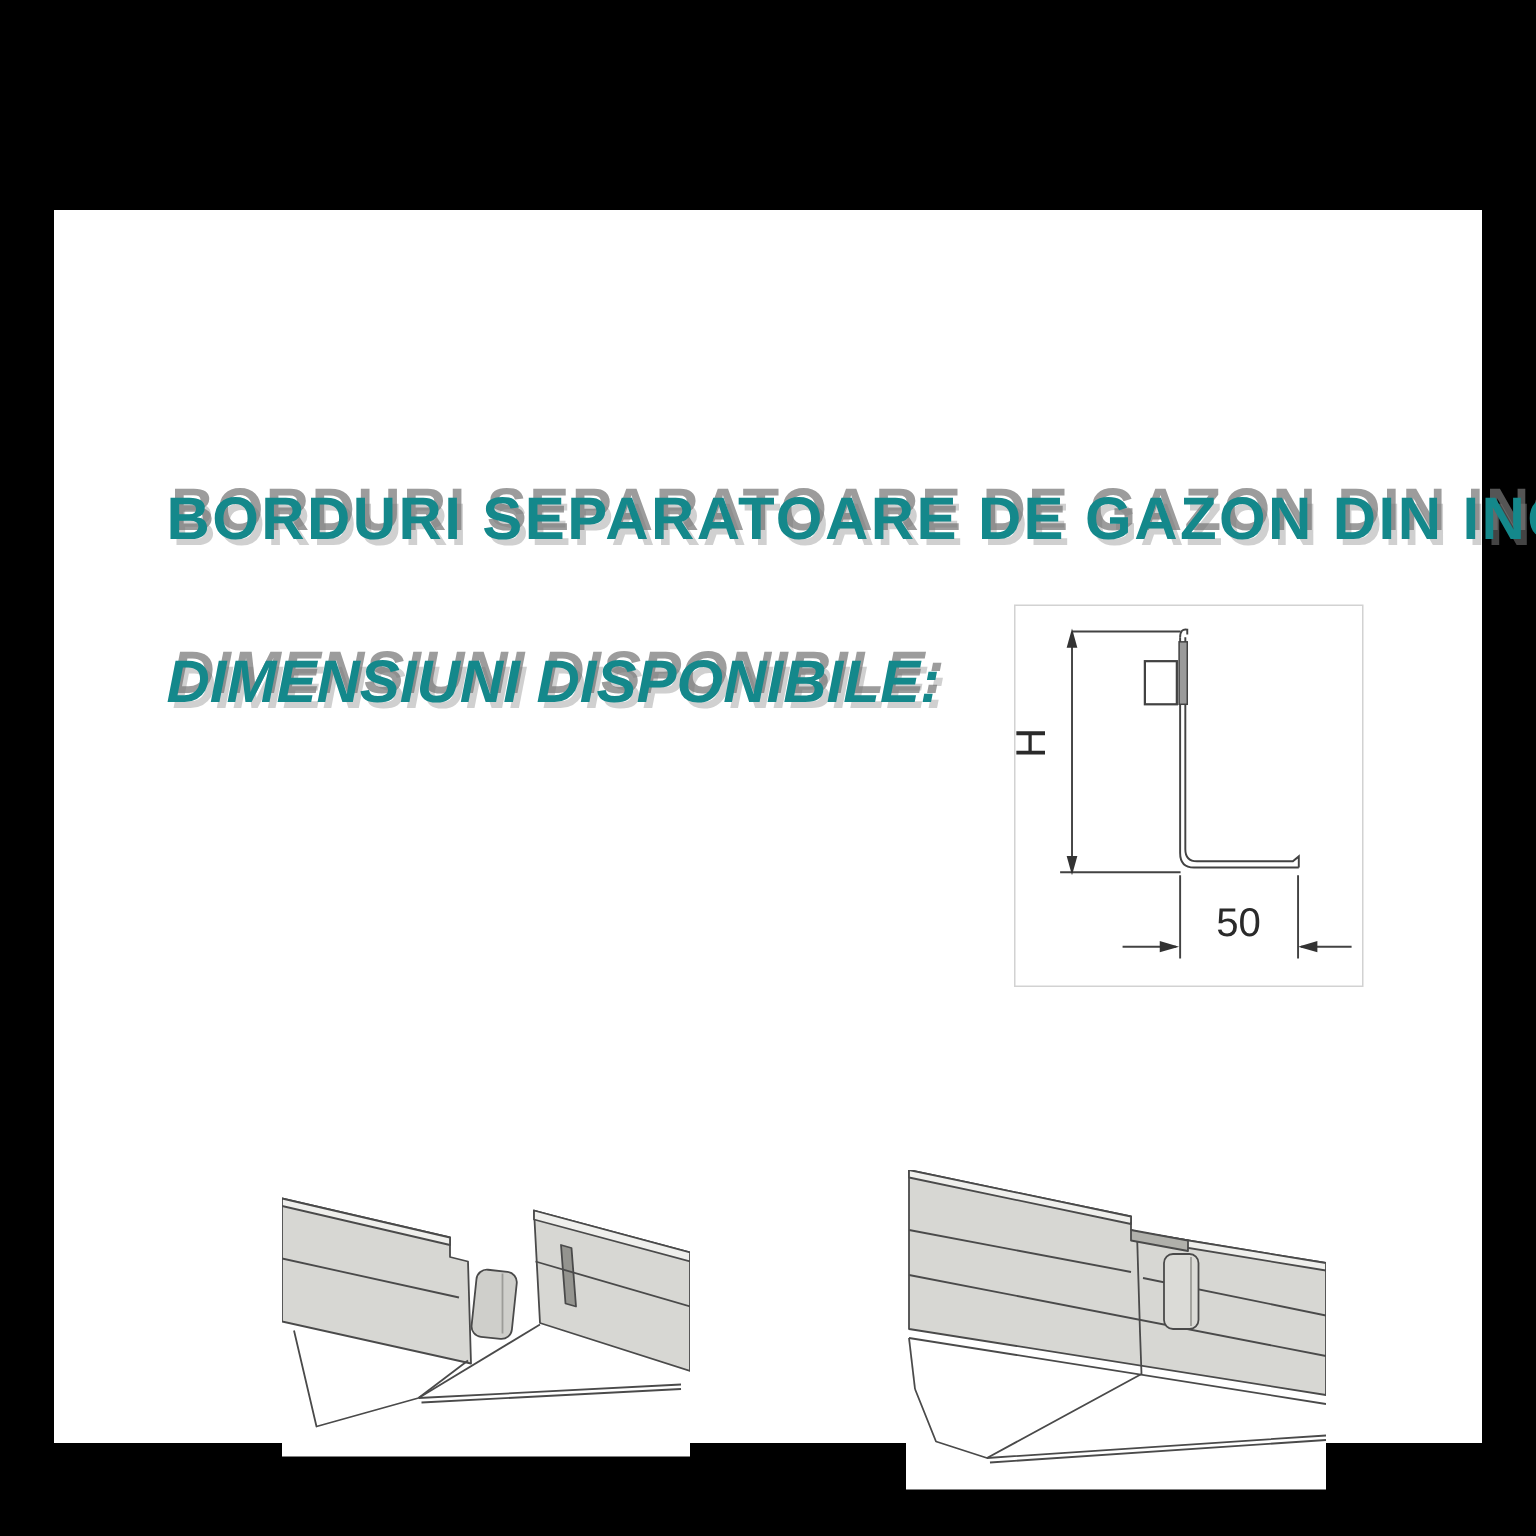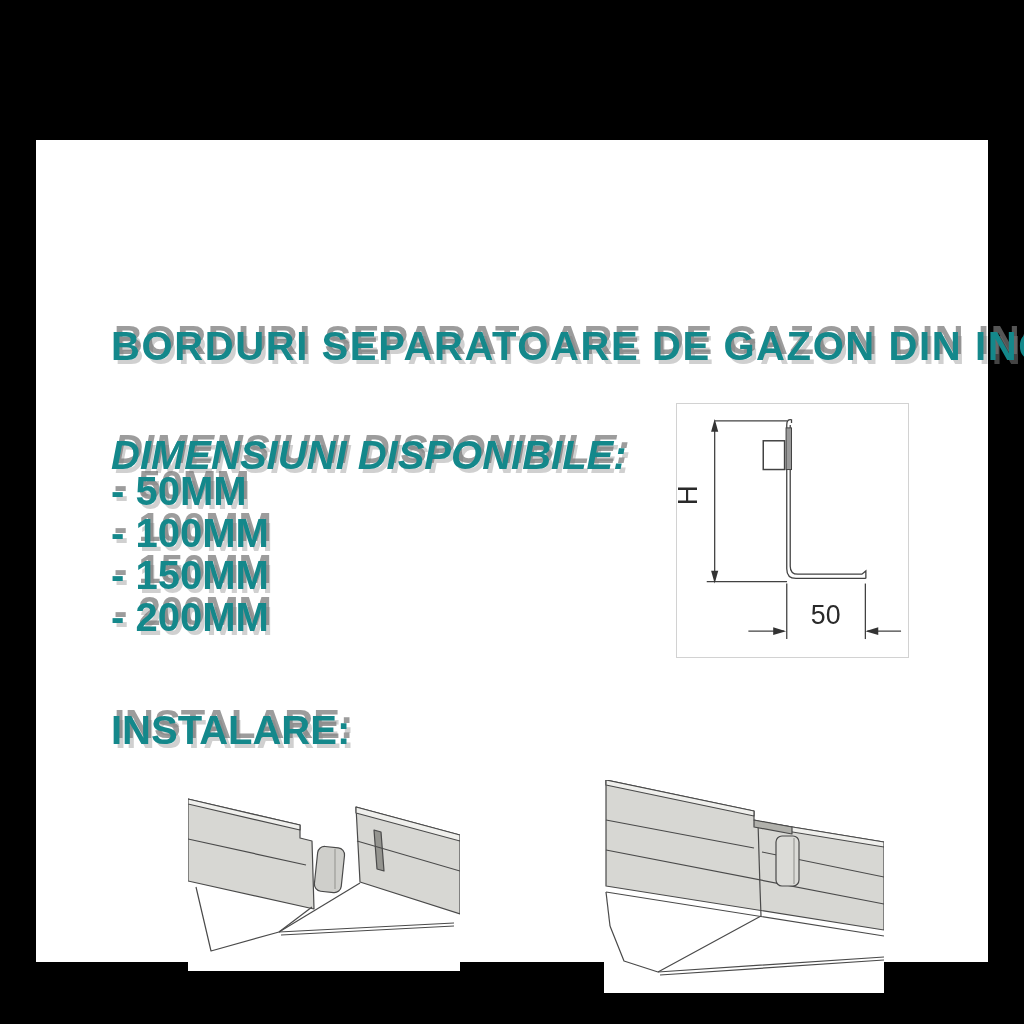--- a/index.html
+++ b/index.html
@@ -23,28 +23,21 @@
 <body>
 
 <div class="page">
 
   <div class="card">
 
     <div class="page-title teal">BORDURI SEPARATOARE DE GAZON DIN INOX</div>
 
     <div class="dim-heading teal">DIMENSIUNI DISPONIBILE:</div>
 
-    <div class="dim-list">
-      <div class="row teal">- 50MM</div>
-      <div class="row teal">- 100MM</div>
-      <div class="row teal">- 150MM</div>
-      <div class="row teal">- 200MM</div>
-    </div>
 
-    <div class="inst-heading teal">INSTALARE:</div>
 
     <div class="figure fig-profile">
       <svg viewBox="0 0 233 255">
         <g stroke="#424242" stroke-width="1.3" fill="none">
           <path d="M38,19 V177"></path>
           <path d="M38,17 H111"></path>
           <path d="M30,179 H111"></path>
           <path d="M110.7,181 V237"></path>
           <path d="M190,181 V237"></path>
           <path d="M72,229 H108"></path>

